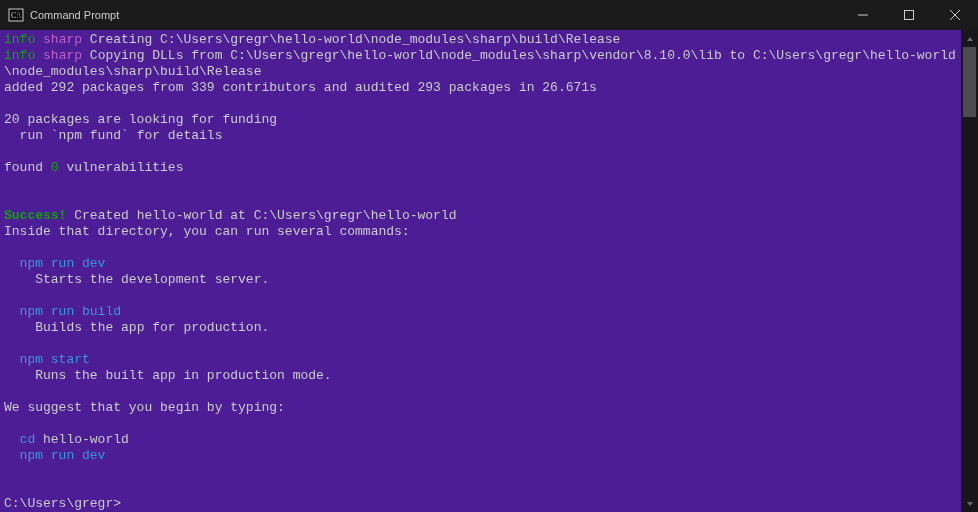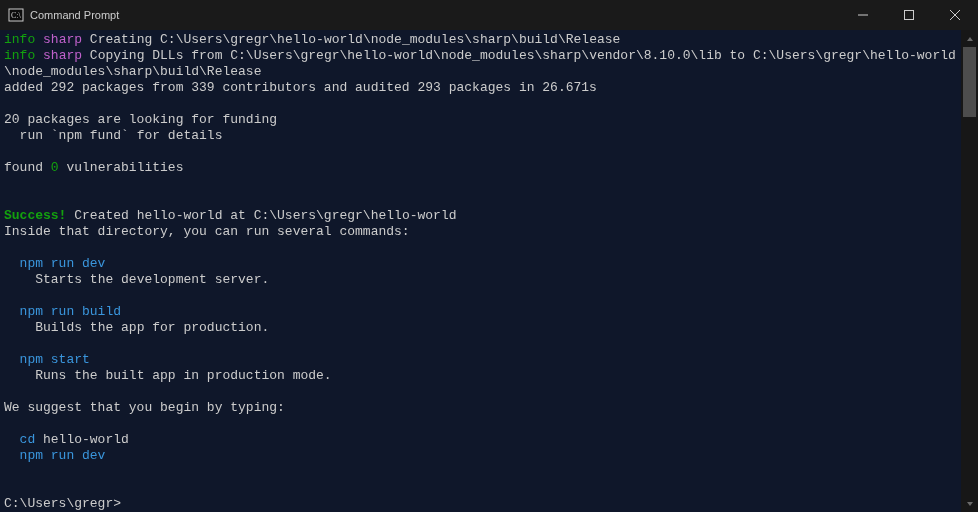--- a/index.html
+++ b/index.html
@@ -43,21 +43,21 @@
       justify-content: center;
       color: #cccccc;
     }
     .terminal-wrap {
       flex: 1;
       display: flex;
       overflow: hidden;
     }
     .terminal {
       flex: 1;
-      background: #0f172a;
+      background: #4c1d95;
       color: #cccccc;
       padding: 2px 0 2px 4px;
       white-space: pre-wrap;
       word-break: break-all;
       overflow: hidden;
     }
     .scrollbar {
       width: 17px;
       background: #171717;
       display: flex;

